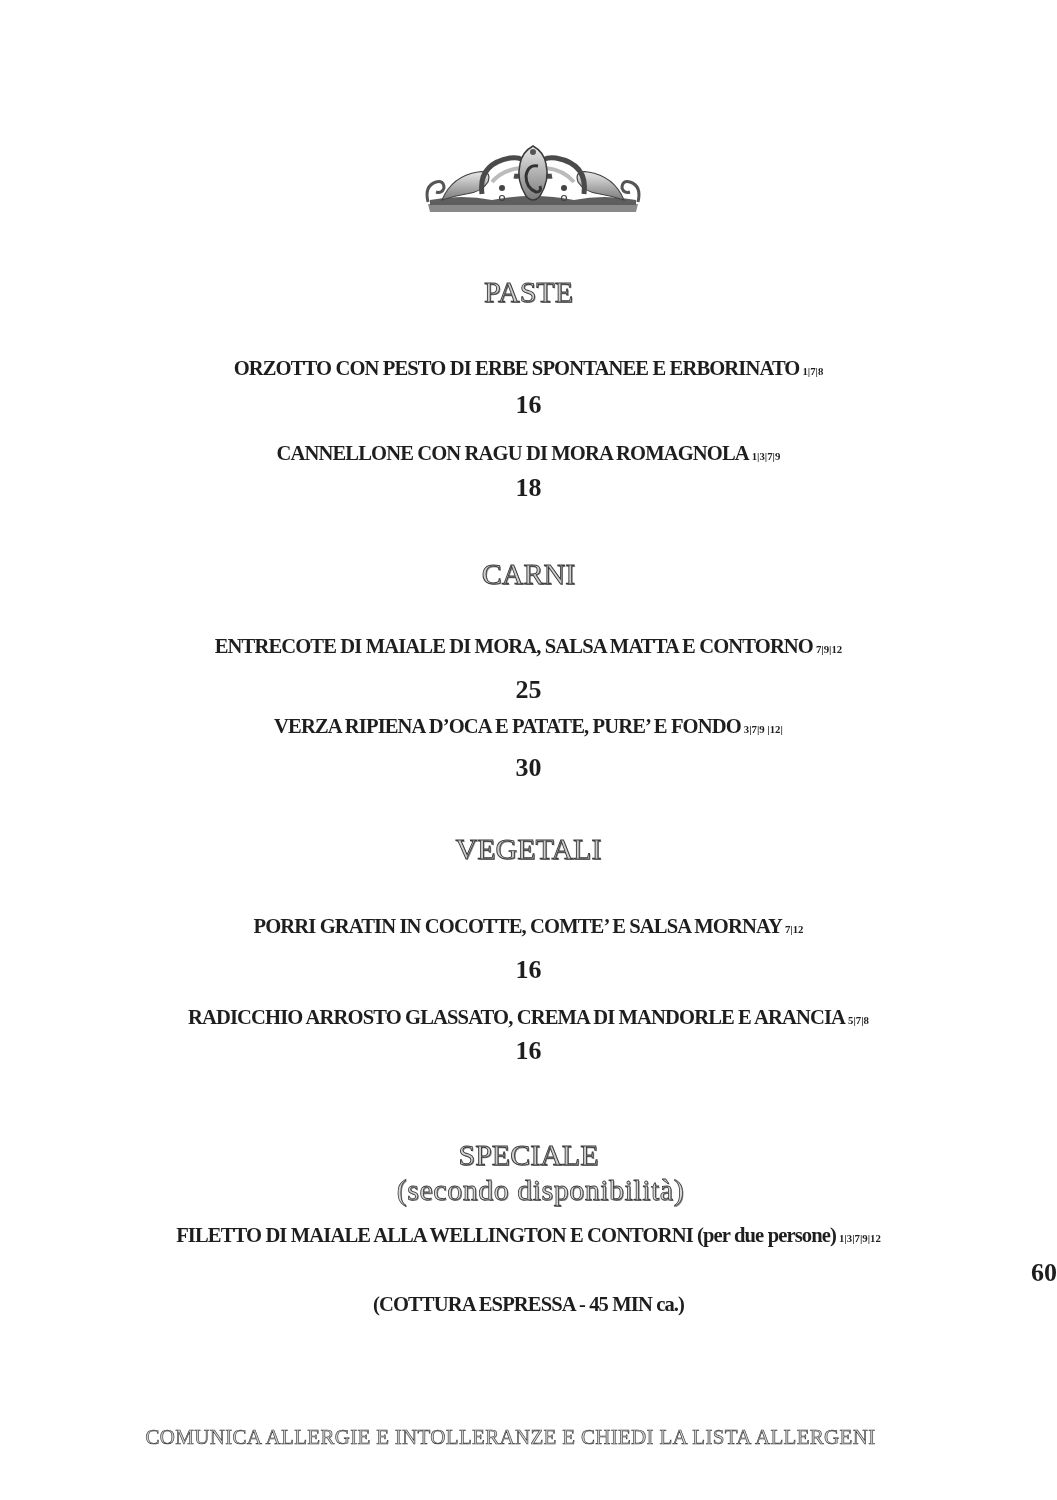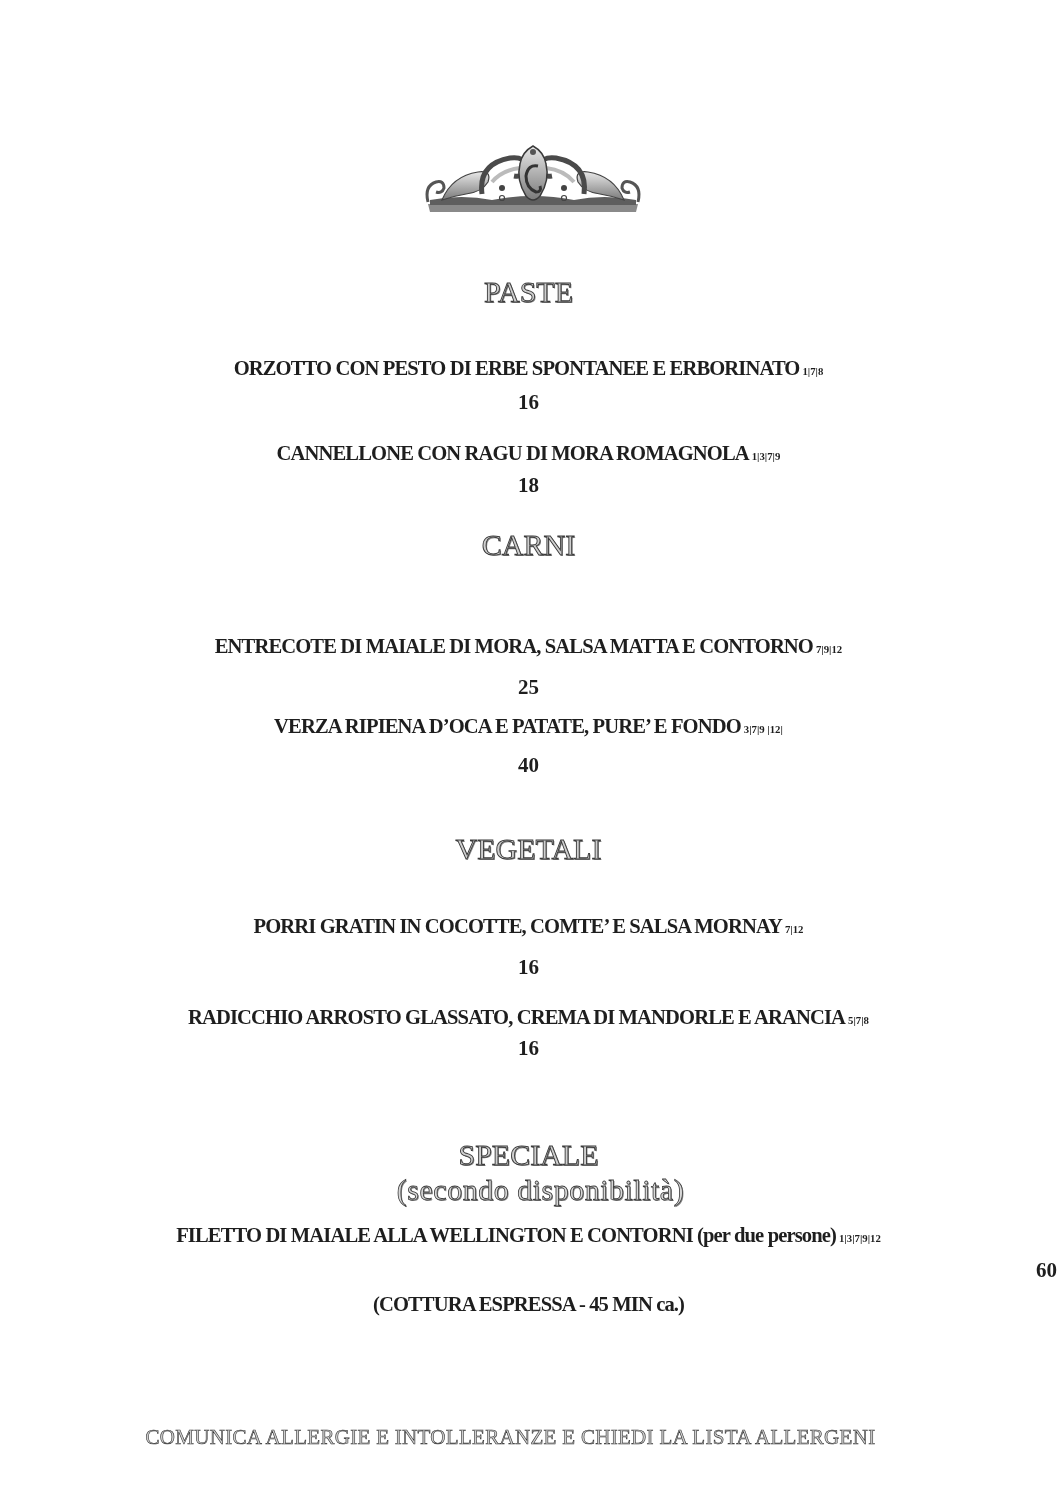--- a/index.html
+++ b/index.html
@@ -58,21 +58,21 @@
     .allergens {
       font-size: 11px;
       font-weight: bold;
       letter-spacing: 0;
       vertical-align: 0px;
       margin-left: 3px;
     }
     .price {
       font-family: "Liberation Serif", "DejaVu Serif", serif;
       font-weight: bold;
-      font-size: 21px;
+      font-size: 26px;
       color: #1e1e1e;
     }
     .footer {
       font-family: "Liberation Serif", "DejaVu Serif", serif;
       font-size: 21px;
       color: #d0d0d0;
       -webkit-text-stroke: 0.6px #333;
       letter-spacing: 0.3px;
     }
   </style>
@@ -118,31 +118,31 @@
 <div class="abs dish" style="top:356px;">
   <span>ORZOTTO CON PESTO DI ERBE SPONTANEE E ERBORINATO</span><span class="allergens">1|7|8</span>
 </div>
 <div class="abs price" style="top:390px;">16</div>
 
 <div class="abs dish" style="top:441px;">
   <span>CANNELLONE CON RAGU DI MORA ROMAGNOLA</span><span class="allergens">1|3|7|9</span>
 </div>
 <div class="abs price" style="top:473px;">18</div>
 
-<div class="abs heading" style="top:528px;">CARNI</div>
+<div class="abs heading" style="top:557px;">CARNI</div>
 
 <div class="abs dish" style="top:634px;">
   <span>ENTRECOTE DI MAIALE DI MORA, SALSA MATTA E CONTORNO</span><span class="allergens" style="">7|9|12</span>
 </div>
 <div class="abs price" style="top:675px;">25</div>
 
 <div class="abs dish" style="top:714px;">
   <span>VERZA RIPIENA D’OCA E PATATE, PURE’ E FONDO</span><span class="allergens">3|7|9 |12|</span>
 </div>
-<div class="abs price" style="top:753px;">40</div>
+<div class="abs price" style="top:753px;">30</div>
 
 <div class="abs heading" style="top:832px;">VEGETALI</div>
 
 <div class="abs dish" style="top:914px;">
   <span>PORRI GRATIN IN COCOTTE, COMTE’ E SALSA MORNAY</span><span class="allergens">7|12</span>
 </div>
 <div class="abs price" style="top:955px;">16</div>
 
 <div class="abs dish" style="top:1005px;">
   <span>RADICCHIO ARROSTO GLASSATO, CREMA DI MANDORLE E ARANCIA</span><span class="allergens">5|7|8</span>

